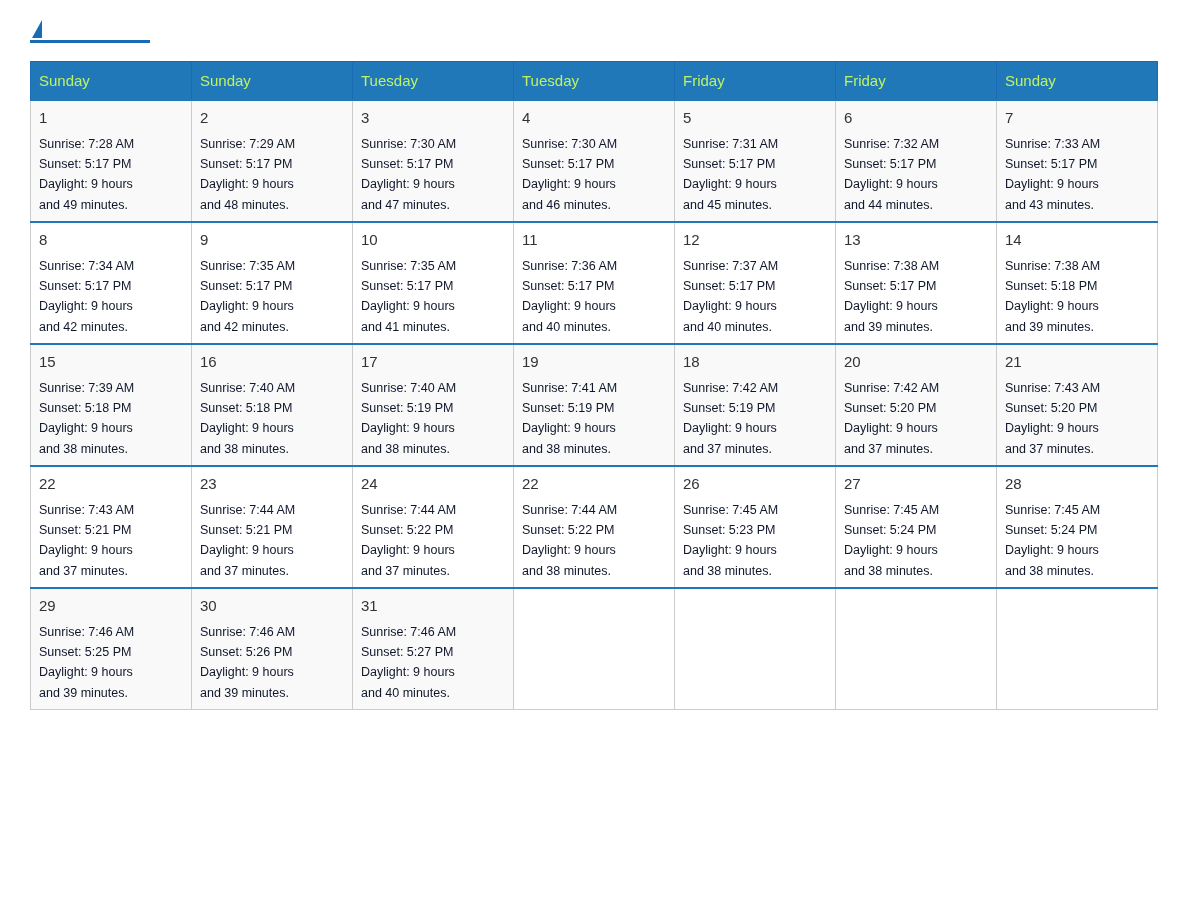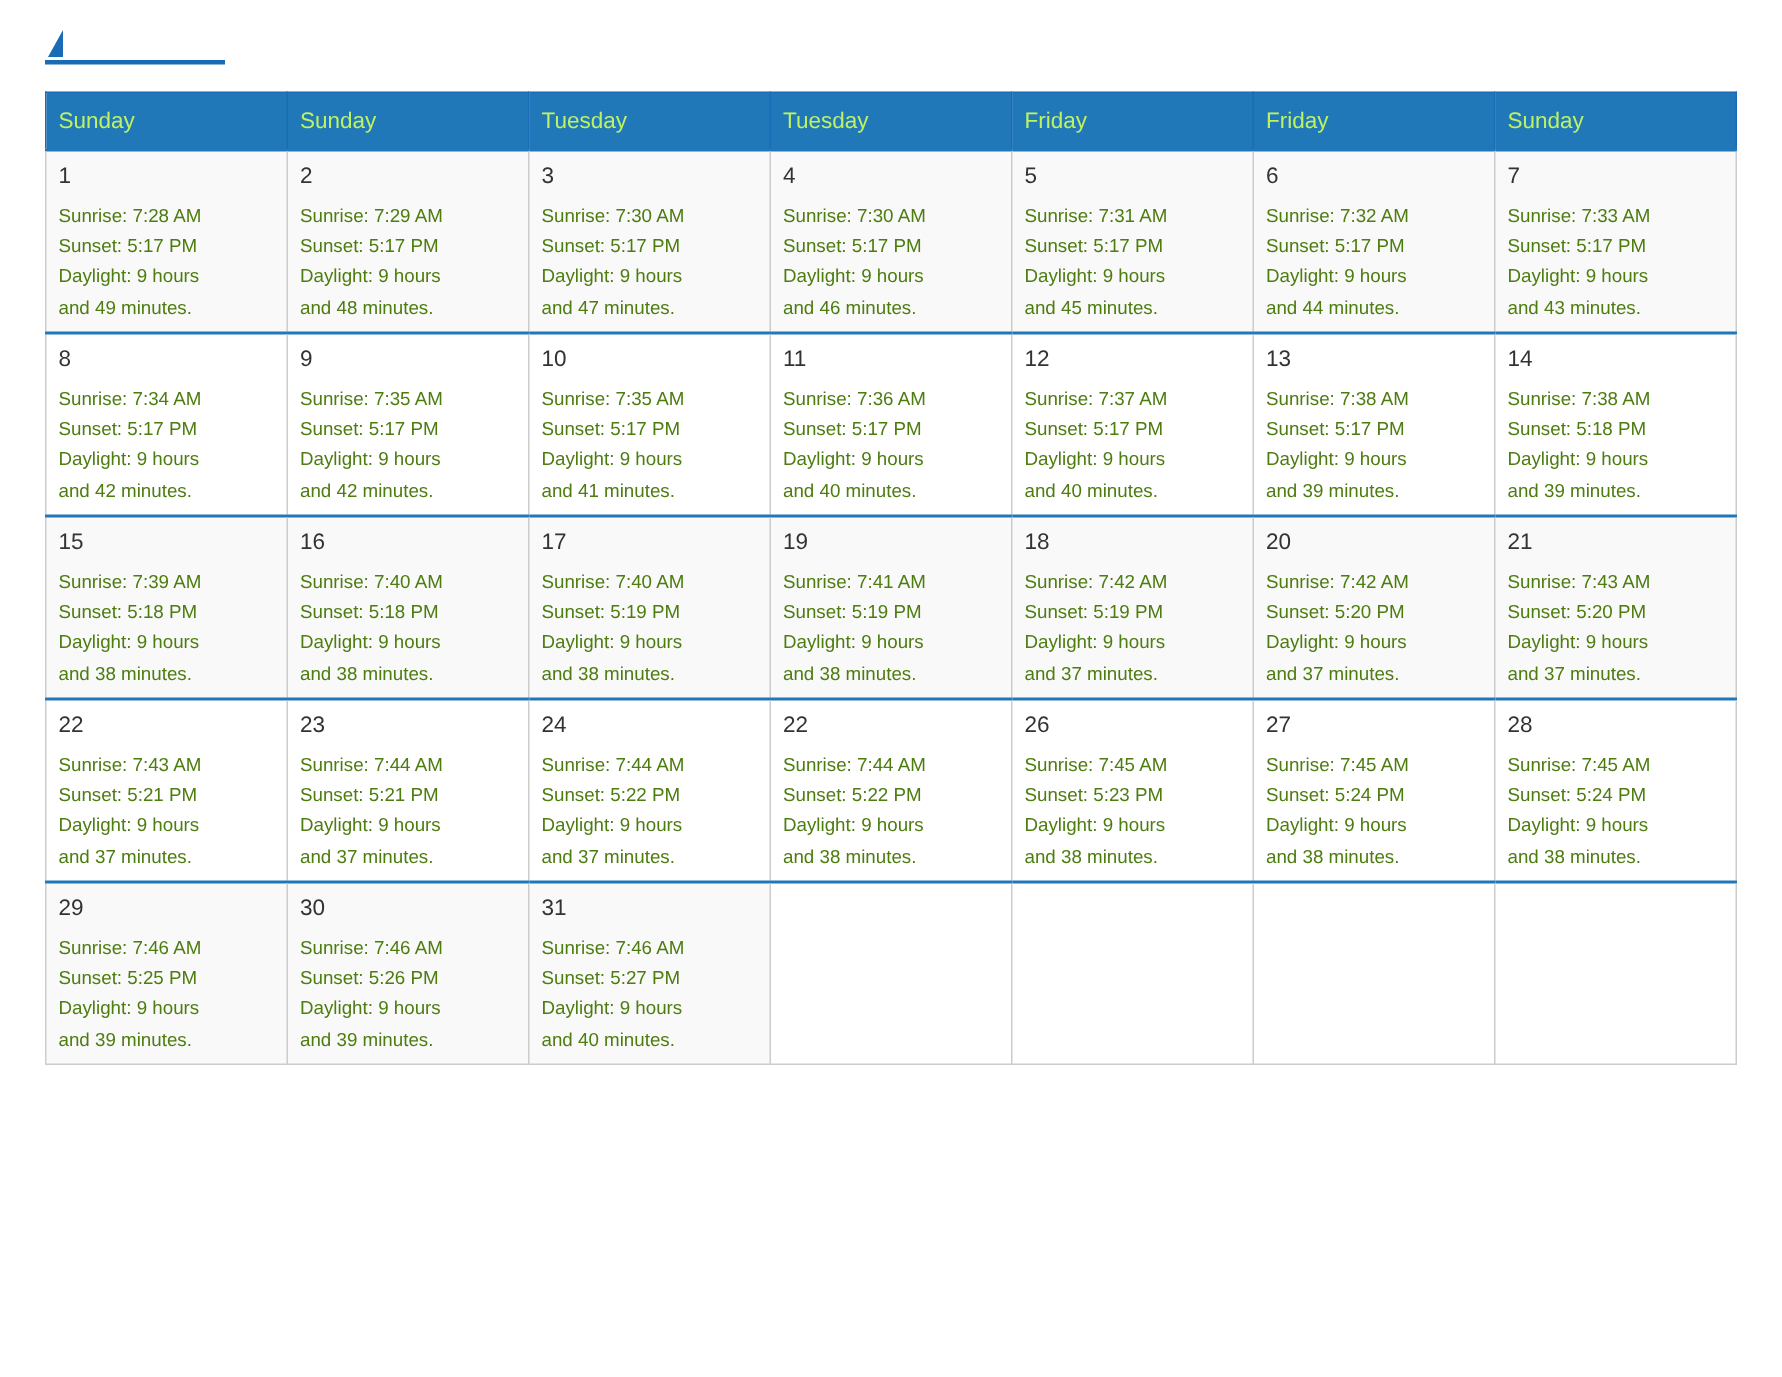--- a/index.html
+++ b/index.html
@@ -88,21 +88,21 @@
       border-top: 2px solid #2078b8;
     }
     .day-num {
       font-size: 15px;
       font-weight: normal;
       margin-bottom: 4px;
       display: block;
     }
     .day-info {
       font-size: 12.5px;
-      color: #4d7c0f;
+      color: #0f172a;
       line-height: 1.55;
     }
     tbody td.empty {
       background: #fff;
     }
     tbody tr:nth-child(odd) td { background: #f9f9f9; }
     tbody tr:nth-child(even) td { background: #fff; }
     tbody td.empty { background: #fff !important; }
   </style>
 </head>

